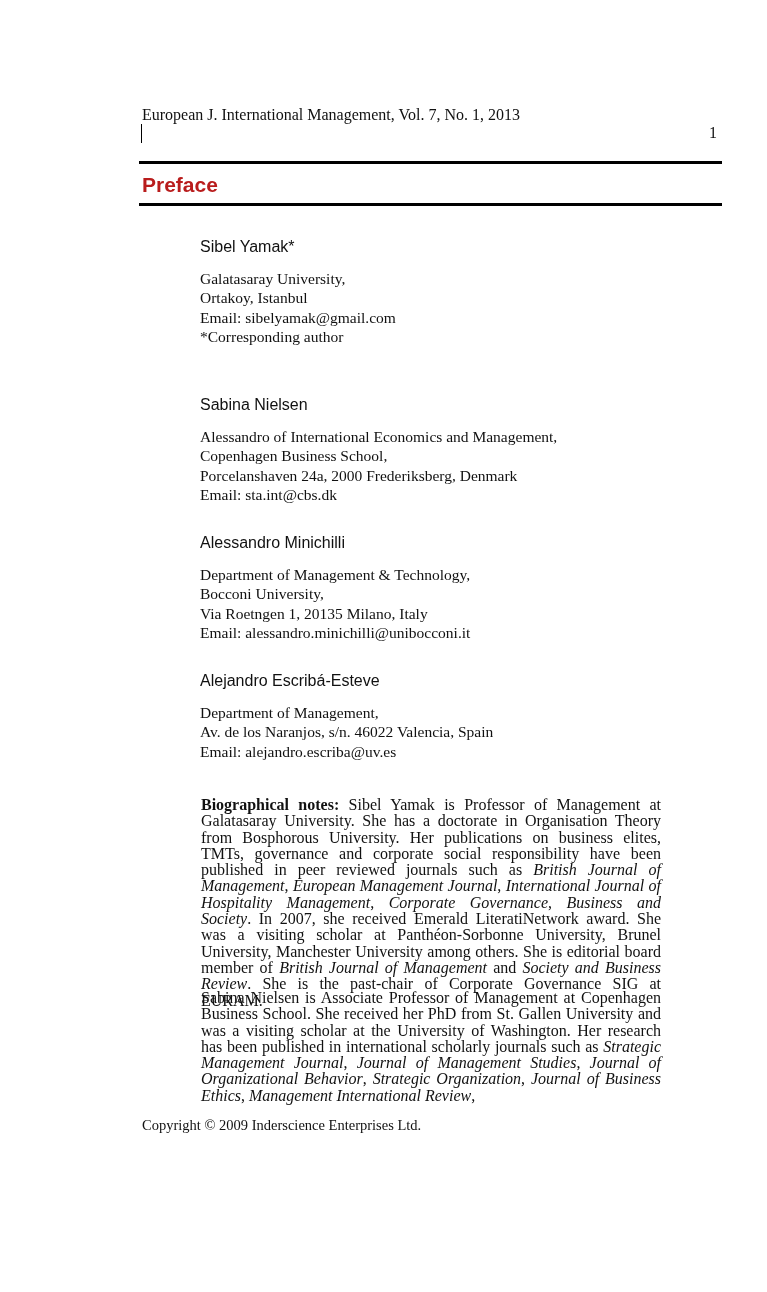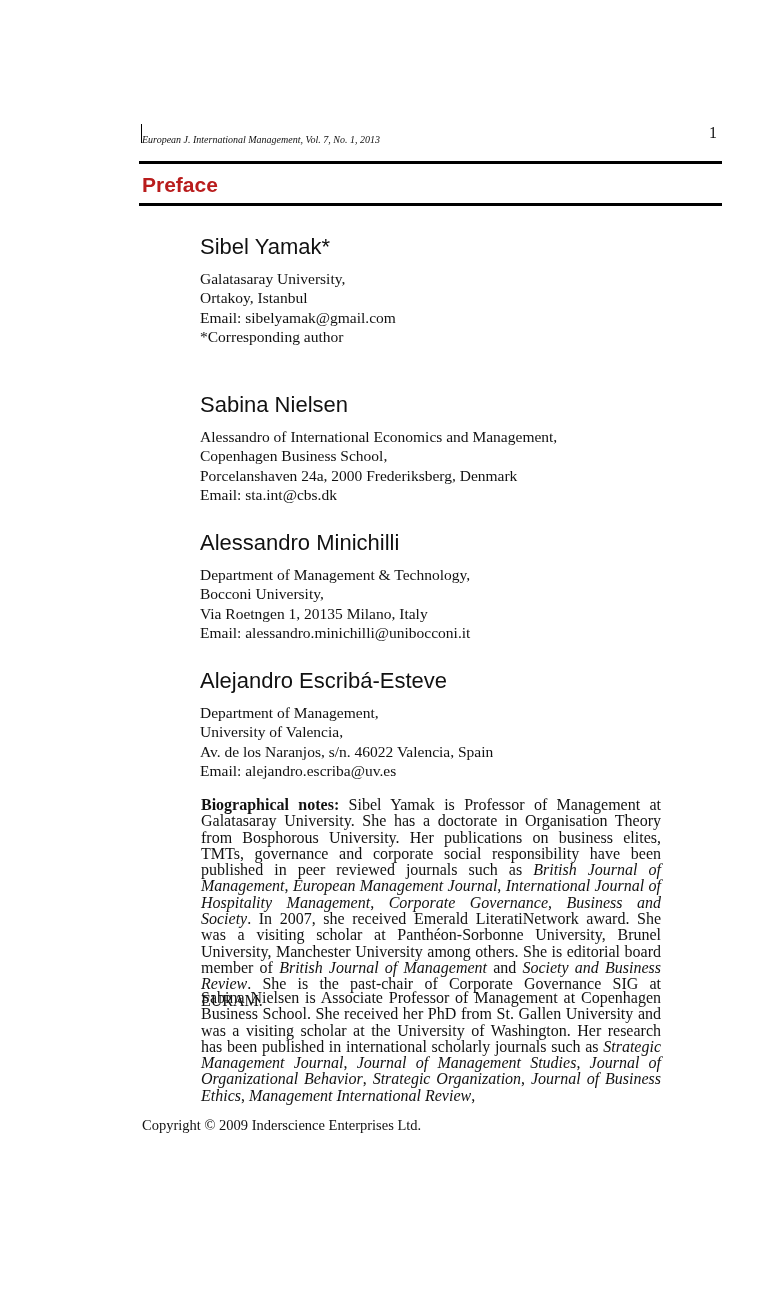--- a/index.html
+++ b/index.html
@@ -15,24 +15,23 @@
     color: #111111;
   }
   .page {
     position: absolute;
     left: 0; top: 0;
     width: 767px; height: 1292px;
   }
   .running-head {
     position: absolute;
     left: 142px;
-    top: 130px;
+    top: 105px;
     font-family: "Liberation Serif", serif;
-    font-style: italic;
-    font-size: 10px;
+    font-size: 16px;
     line-height: 20px;
     white-space: nowrap;
   }
   .page-number {
     position: absolute;
     left: 709px;
     top: 123px;
     font-family: "Liberation Serif", serif;
     font-size: 16px;
     line-height: 20px;
@@ -64,21 +63,21 @@
     line-height: 28px;
     color: #b91c1c;
   }
   .author {
     position: absolute;
     left: 200px;
     width: 500px;
   }
   .author-name {
     font-family: "Liberation Sans", sans-serif;
-    font-size: 22px;
+    font-size: 16px;
     line-height: 26px;
     color: #111;
     margin: 0 0 9px 0;
     white-space: nowrap;
   }
   .author-line {
     font-family: "Liberation Serif", serif;
     font-size: 15.5px;
     line-height: 19.3px;
     white-space: nowrap;
@@ -139,21 +138,20 @@
     <div class="author-name">Alessandro Minichilli</div>
     <div class="author-line">Department of Management &amp; Technology,</div>
     <div class="author-line">Bocconi University,</div>
     <div class="author-line">Via Roetngen 1, 20135 Milano, Italy</div>
     <div class="author-line">Email: alessandro.minichilli@unibocconi.it</div>
   </div>
 
   <div class="author" style="top:668px;">
     <div class="author-name">Alejandro Escribá-Esteve</div>
     <div class="author-line">Department of Management,</div>
-    <div class="author-line">University of Valencia,</div>
     <div class="author-line">Av. de los Naranjos, s/n. 46022 Valencia, Spain</div>
     <div class="author-line">Email: alejandro.escriba@uv.es</div>
   </div>
 
   <div class="bio bio-1"><b>Biographical notes:</b><span> Sibel Yamak is Professor of Management at Galatasaray University. She has a doctorate in Organisation Theory from Bosphorous University. Her publications on business elites, TMTs, governance and corporate social responsibility have been published in peer reviewed journals such as </span><i>British Journal of Management</i><span>, </span><i>European Management Journal</i><span>, </span><i>International Journal of Hospitality Management</i><span>, </span><i>Corporate Governance</i><span>, </span><i>Business and Society</i><span>. In 2007, she received Emerald LiteratiNetwork award. She was a visiting scholar at Panthéon-Sorbonne University, Brunel University, Manchester University among others. She is editorial board member of </span><i>British Journal of Management</i><span> and </span><i>Society and Business Review</i><span>. She is the past-chair of Corporate Governance SIG at EURAM.</span></div>
 
   <div class="bio bio-2"><span>Sabina Nielsen is Associate Professor of Management at Copenhagen Business School. She received her PhD from St. Gallen University and was a visiting scholar at the University of Washington. Her research has been published in international scholarly journals such as </span><i>Strategic Management Journal</i><span>, </span><i>Journal of Management Studies</i><span>, </span><i>Journal of Organizational Behavior</i><span>, </span><i>Strategic Organization</i><span>, </span><i>Journal of Business Ethics</i><span>, </span><i>Management International Review</i><span>,</span></div>
 
   <div class="copyright">Copyright © 2009 Inderscience Enterprises Ltd.</div>
 </div>

